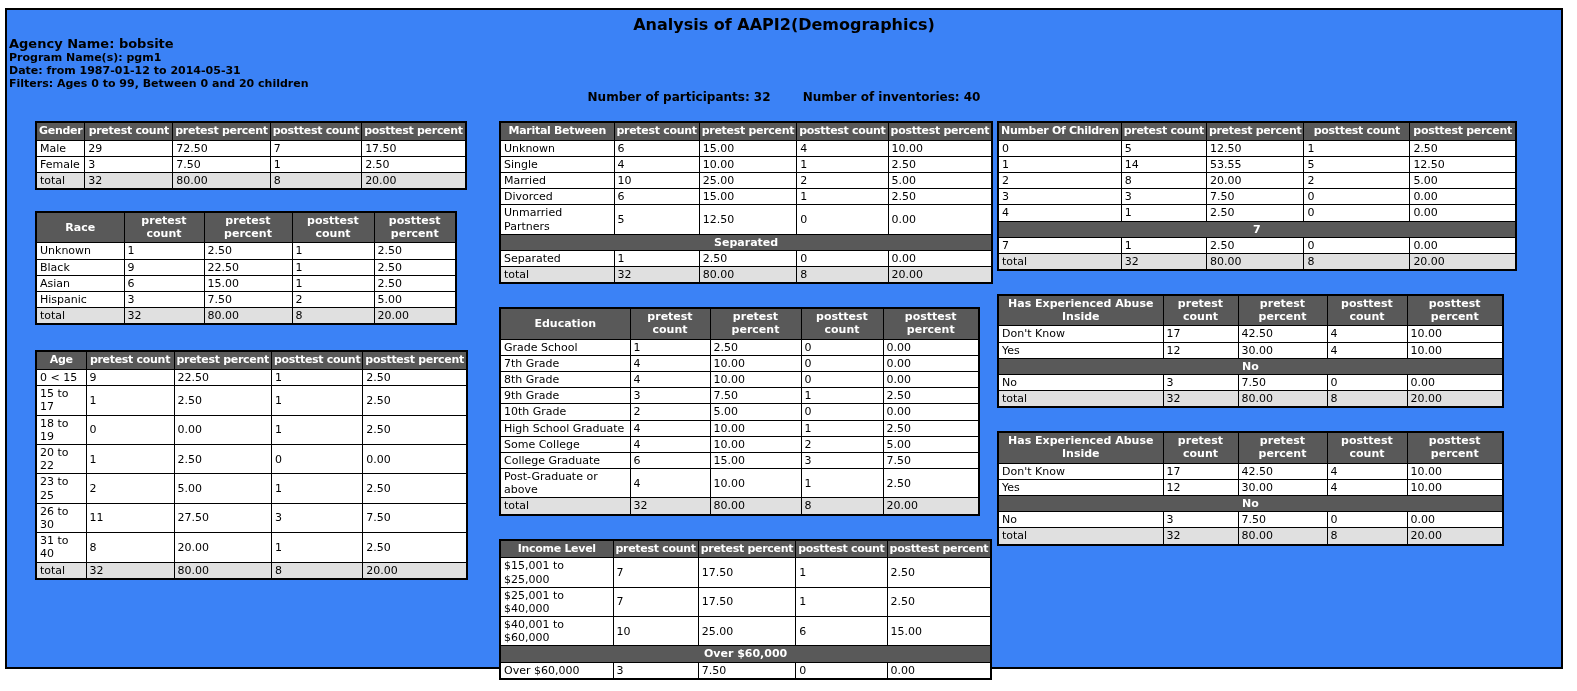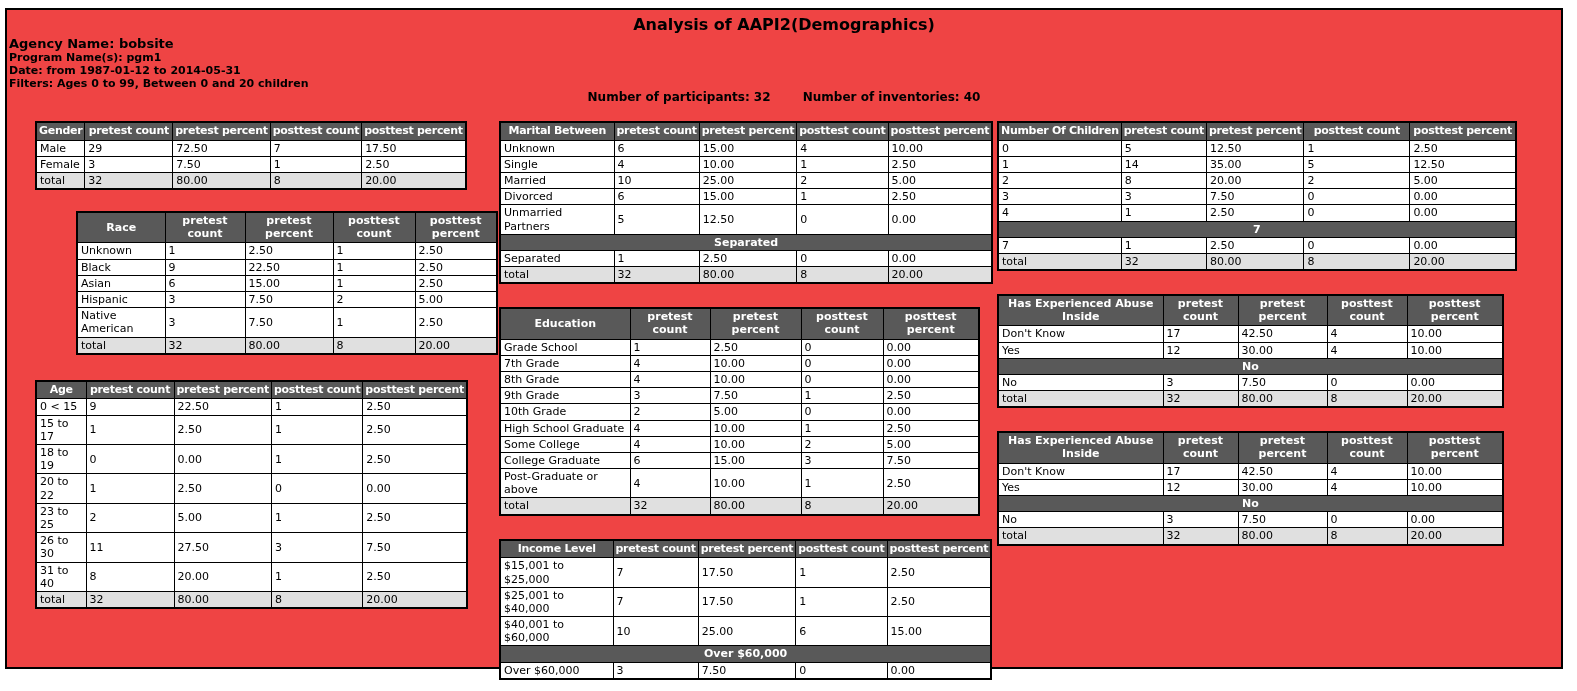--- a/index.html
+++ b/index.html
@@ -1,21 +1,21 @@
 <!DOCTYPE html>
 <html><head>
 <meta charset="utf-8">
 <style>
   * { margin: 0; padding: 0; box-sizing: border-box; }
   html, body { background: #fff; width: 1577px; height: 691px; }
   body { position: relative; font-family: "DejaVu Sans", sans-serif; color: #000; }
 
   .page {
     position: absolute; left: 5px; top: 8px; width: 1558px; height: 661px;
-    border: 2px solid #000; background: #ef4444;
+    border: 2px solid #000; background: #3b82f6;
   }
 
   .page-title {
     position: absolute; top: 5px; left: 0; right: 0;
     text-align: center; font-size: 16px; font-weight: bold;
   }
 
   .info-block { position: absolute; left: 2px; top: 26px; font-weight: bold; }
   .info-line { font-size: 11px; line-height: 13px; }
   .info-line.first { font-size: 13px; line-height: 15px; }
@@ -40,21 +40,21 @@
     background: #595959; color: #fff; font-weight: bold; text-align: center;
     line-height: 1.15; padding: 2px 2px;
   }
   .nowrap-head thead th { white-space: nowrap; overflow: hidden; letter-spacing: -0.3px; }
   td { padding: 1px 3px; line-height: 1.2; word-wrap: break-word; overflow: hidden; }
   tr.total-row td { background: #e0e0e0; }
   tr.band-row td {
     background: #595959; color: #fff; font-weight: bold; text-align: center;
     padding: 1px; font-size: 11px;
   }
-  .mb-lg { margin-bottom: 25px; margin-left: 41px; }
+  .mb-lg { margin-bottom: 25px; }
   .mb-md { margin-bottom: 23px; }
   .mb-sm { margin-bottom: 21px; }
 </style>
 </head>
 <body>
 
 <div class="page">
 
   <div class="page-title">Analysis of AAPI2(Demographics)</div>
 
@@ -151,27 +151,20 @@
             <td>1</td>
             <td>2.50</td>
           </tr>
           <tr>
             <td>Hispanic</td>
             <td>3</td>
             <td>7.50</td>
             <td>2</td>
             <td>5.00</td>
           </tr>
-          <tr>
-            <td>Native American</td>
-            <td>3</td>
-            <td>7.50</td>
-            <td>1</td>
-            <td>2.50</td>
-          </tr>
           <tr class="total-row">
             <td>total</td>
             <td>32</td>
             <td>80.00</td>
             <td>8</td>
             <td>20.00</td>
           </tr>
         </tbody>
     </table>
     <table class="nowrap-head">
@@ -490,21 +483,21 @@
           <tr>
             <td>0</td>
             <td>5</td>
             <td>12.50</td>
             <td>1</td>
             <td>2.50</td>
           </tr>
           <tr>
             <td>1</td>
             <td>14</td>
-            <td>35.00</td>
+            <td>53.55</td>
             <td>5</td>
             <td>12.50</td>
           </tr>
           <tr>
             <td>2</td>
             <td>8</td>
             <td>20.00</td>
             <td>2</td>
             <td>5.00</td>
           </tr>

